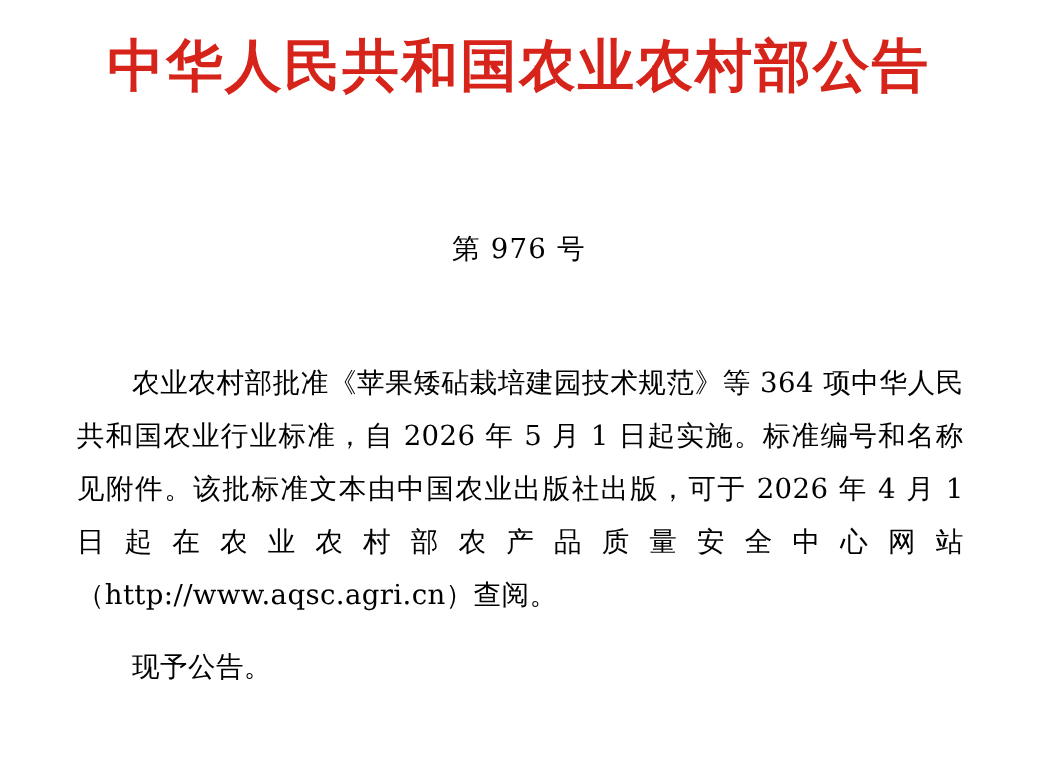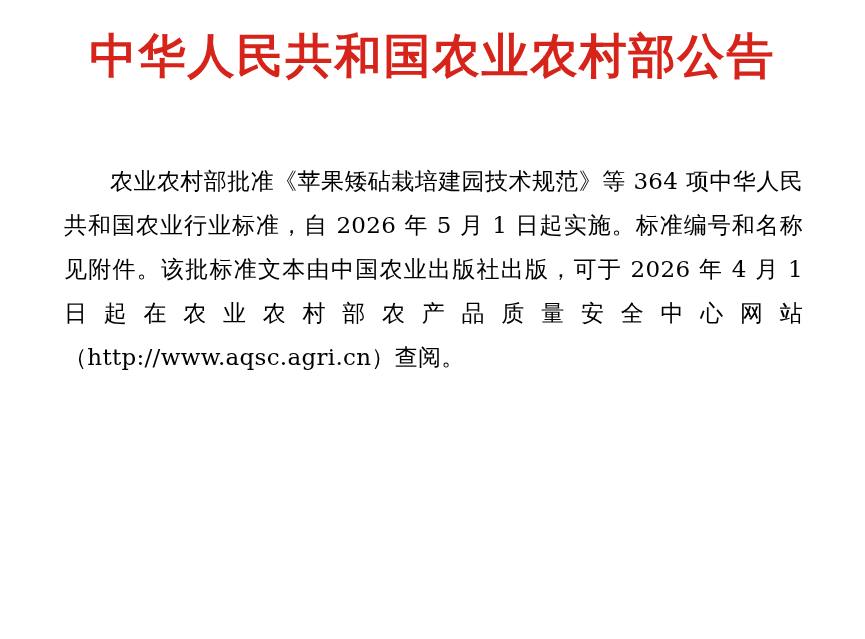--- a/index.html
+++ b/index.html
@@ -60,18 +60,20 @@
     margin-top: 16px;
   }
 </style>
 </head>
 <body>
 
 <div class="page">
 
   <h1 class="doc-title">中华人民共和国农业农村部公告</h1>
 
+  <div class="doc-number">第 976 号</div>
 
   <div class="body-block">
     <p class="para">农业农村部批准《苹果矮砧栽培建园技术规范》等 364 项中华人民共和国农业行业标准，自 2026 年 5 月 1 日起实施。标准编号和名称见附件。该批标准文本由中国农业出版社出版，可于 2026 年 4 月 1 日起在农业农村部农产品质量安全中心网站（http://www.aqsc.agri.cn）查阅。</p>
+    <p class="para">现予公告。</p>
   </div>
 
 </div>
 
 </body></html>

